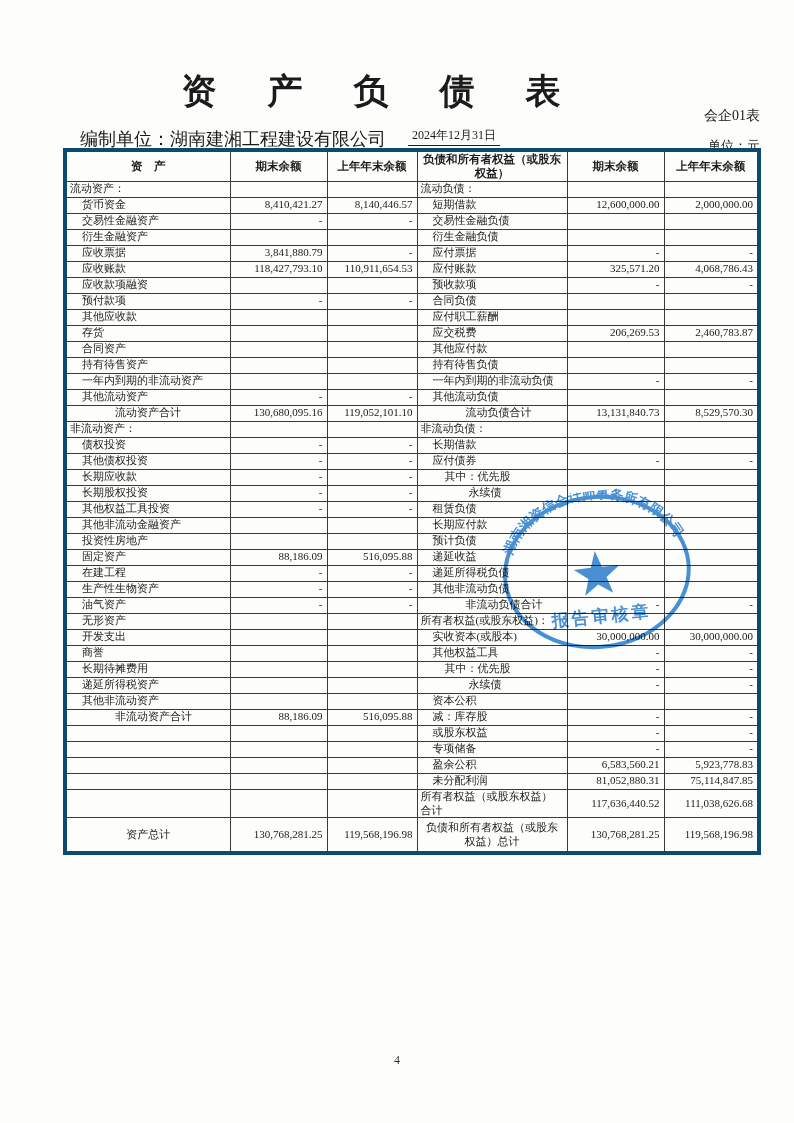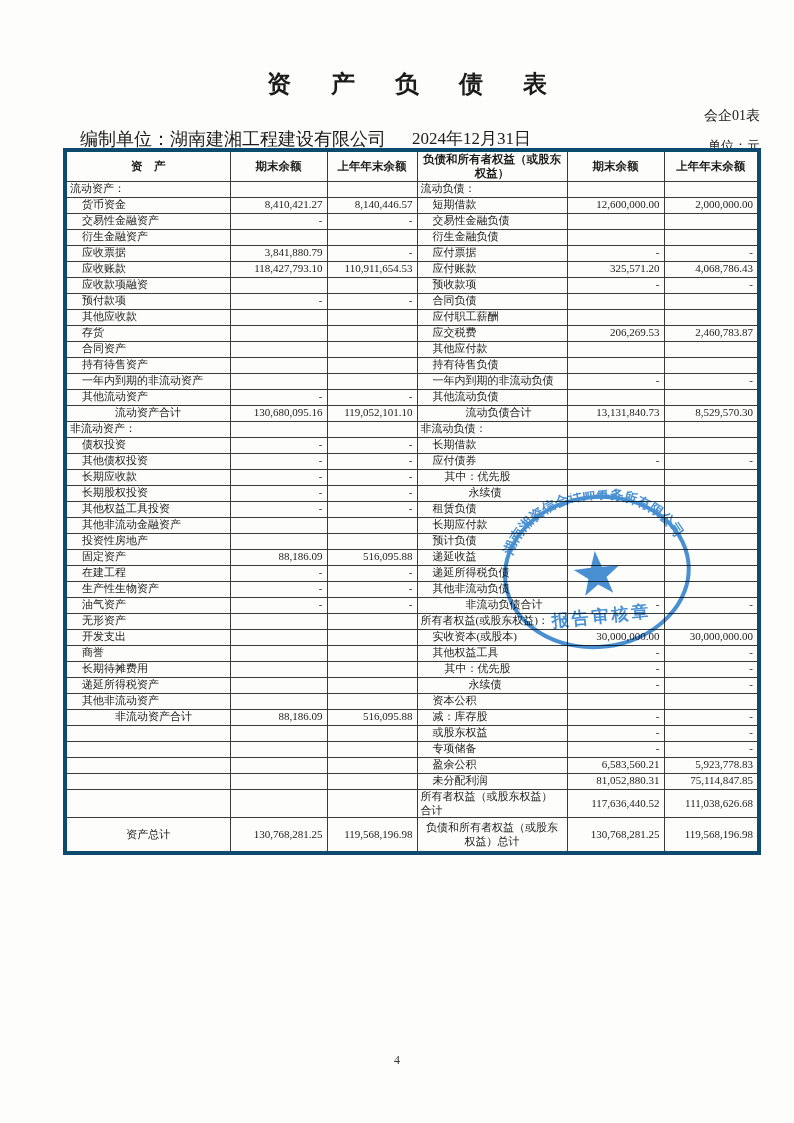--- a/index.html
+++ b/index.html
@@ -1,24 +1,24 @@
 <!DOCTYPE html>
 <html><head>
 <meta charset="utf-8">
 <style>
   html,body{margin:0;padding:0;}
   body{width:794px;height:1123px;background:#ffffff;position:relative;
        font-family:"Liberation Serif","DejaVu Serif",serif;color:#1b1b1b;}
   .page{position:absolute;inset:0;background:#fdfdfb;overflow:hidden;}
 
   .title{position:absolute;top:68px;left:0;width:750px;text-align:center;
-         font-size:24px;font-weight:bold;letter-spacing:8px;padding-left:36px;}
+         font-size:35px;font-weight:bold;letter-spacing:8px;}
   .form-code{position:absolute;top:107px;right:34px;font-size:14px;}
   .prepared{position:absolute;top:127px;left:80px;font-size:18px;}
-  .report-date{position:absolute;top:127px;left:408px;font-size:17px;
+  .report-date{position:absolute;top:127px;left:408px;font-size:12px;
          border-bottom:1px solid #222;padding:0 4px 1px 4px;}
   .unit{position:absolute;top:129px;right:34px;font-size:13px;margin-top:8px;}
 
   table.bs{position:absolute;top:148px;left:63px;width:694px;
            border-collapse:collapse;table-layout:fixed;
            font-size:11px;line-height:1.25;}
   table.bs td,table.bs th{border:1px solid #3a3a3a;padding:0 4px;
            overflow:hidden;vertical-align:middle;}
   table.bs{border:4px solid #0c4a6e;}
   table.bs th{height:20px;font-weight:bold;text-align:center;font-size:11.5px;padding:0 2px;}

